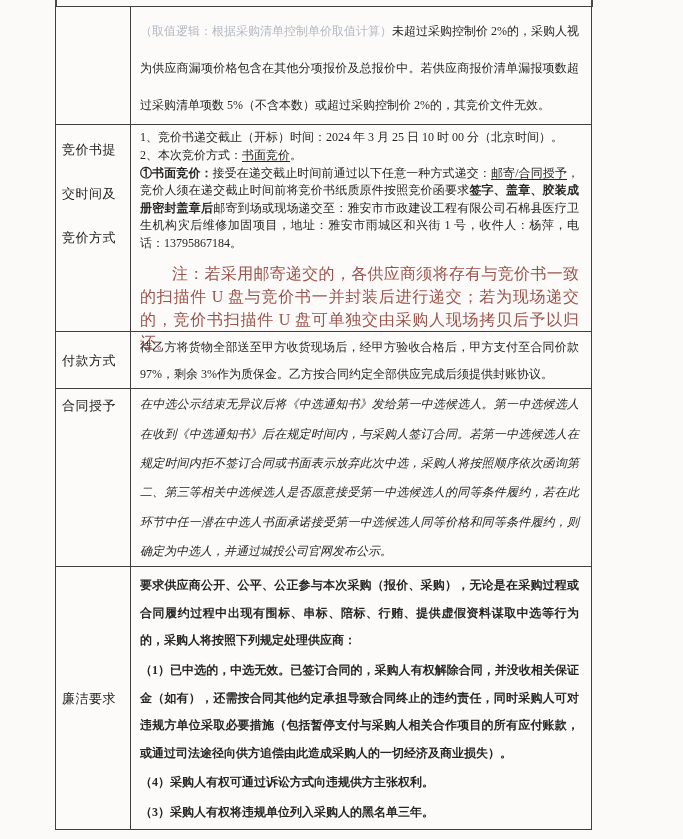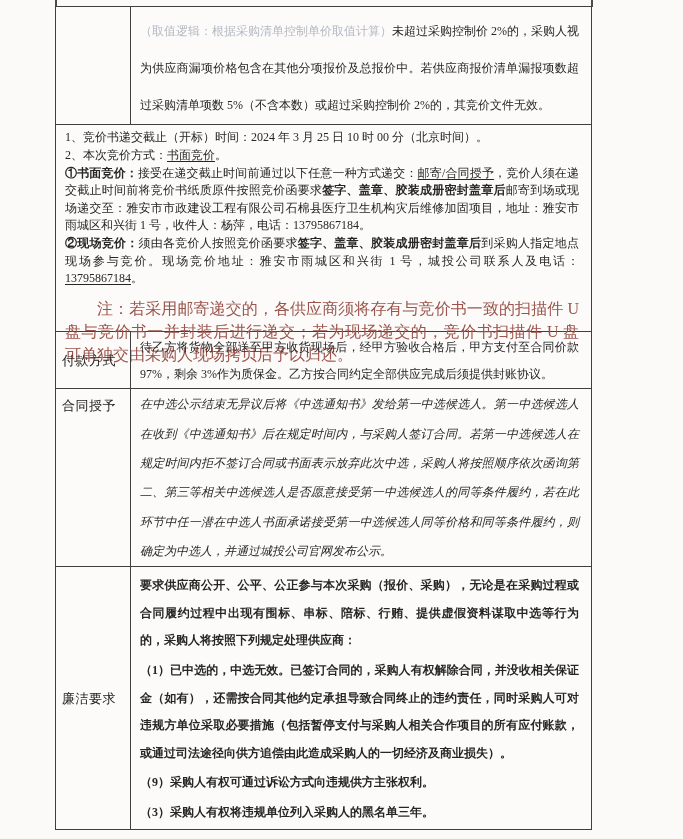--- a/index.html
+++ b/index.html
@@ -89,25 +89,25 @@
   <div class="doc-table">
 
     <div class="row row--cont">
       <div class="cell label"></div>
       <div class="cell content">
           <p class="normal"><span style="color: rgb(179, 185, 194);">（取值逻辑：根据采购清单控制单价取值计算）</span><span>未超过采购控制价 2%的，采购人视为供应商漏项价格包含在其他分项报价及总报价中。若供应商报价清单漏报项数超过采购清单项数 5%（不含本数）或超过采购控制价 2%的，其竞价文件无效。</span></p>
         </div>
     </div>
 
     <div class="row row--bid">
+      <div class="cell label">竞价书提交时间及竞价方式</div>
       <div class="cell content">
           <p class="normal"><span>1、竞价书递交截止（开标）时间：2024 年 3 月 25 日 10 时 00 分（北京时间）。</span></p>
           <p class="normal"><span>2、本次竞价方式：</span><span class="u">书面竞价</span><span>。</span></p>
           <p class="normal"><span class="b">①书面竞价：</span><span>接受在递交截止时间前通过以下任意一种方式递交：</span><span class="u">邮寄/合同授予</span><span>，竞价人须在递交截止时间前将竞价书纸质原件按照竞价函要求</span><span class="b">签字、盖章、胶装成册密封盖章后</span><span>邮寄到场或现场递交至：雅安市市政建设工程有限公司石棉县医疗卫生机构灾后维修加固项目，地址：雅安市雨城区和兴街 1 号，收件人：杨萍，电话：13795867184。</span></p>
-          <p class="normal"><span class="b">②现场竞价：</span><span>须由各竞价人按照竞价函要求</span><span class="b">签字、盖章、胶装成册密封盖章后</span><span>到采购人指定地点现场参与竞价。现场竞价地址：雅安市雨城区和兴街 1 号，城投公司联系人及电话：</span><span class="u">13795867184</span><span>。</span></p>
           <p class="note"><span style="color: rgb(155, 84, 75);">注：若采用邮寄递交的，各供应商须将存有与竞价书一致的扫描件 U 盘与竞价书一并封装后进行递交；若为现场递交的，竞价书扫描件 U 盘可单独交由采购人现场拷贝后予以归还。</span></p>
         </div>
     </div>
 
     <div class="row row--pay">
       <div class="cell label">付款方式</div>
       <div class="cell content">
           <p class="normal"><span>待乙方将货物全部送至甲方收货现场后，经甲方验收合格后，甲方支付至合同价款 97%，剩余 3%作为质保金。乙方按合同约定全部供应完成后须提供封账协议。</span></p>
         </div>
     </div>
@@ -117,19 +117,19 @@
       <div class="cell content">
           <p class="normal"><span>在中选公示结束无异议后将《中选通知书》发给第一中选候选人。第一中选候选人在收到《中选通知书》后在规定时间内，与采购人签订合同。若第一中选候选人在规定时间内拒不签订合同或书面表示放弃此次中选，采购人将按照顺序依次函询第二、第三等相关中选候选人是否愿意接受第一中选候选人的同等条件履约，若在此环节中任一潜在中选人书面承诺接受第一中选候选人同等价格和同等条件履约，则确定为中选人，并通过城投公司官网发布公示。</span></p>
         </div>
     </div>
 
     <div class="row row--integrity">
       <div class="cell label">廉洁要求</div>
       <div class="cell content">
           <p class="normal"><span>要求供应商公开、公平、公正参与本次采购（报价、采购），无论是在采购过程或合同履约过程中出现有围标、串标、陪标、行贿、提供虚假资料谋取中选等行为的，采购人将按照下列规定处理供应商：</span></p>
           <p class="normal"><span>（1）已中选的，中选无效。已签订合同的，采购人有权解除合同，并没收相关保证金（如有），还需按合同其他约定承担导致合同终止的违约责任，同时采购人可对违规方单位采取必要措施（包括暂停支付与采购人相关合作项目的所有应付账款，或通过司法途径向供方追偿由此造成采购人的一切经济及商业损失）。</span></p>
-          <p class="normal"><span>（9）采购人有权可通过诉讼方式向违规供方主张权利。</span></p>
+          <p class="normal"><span>（4）采购人有权可通过诉讼方式向违规供方主张权利。</span></p>
           <p class="normal"><span>（3）采购人有权将违规单位列入采购人的黑名单三年。</span></p>
         </div>
     </div>
 
   </div>
 </div>
 
 </body></html>

